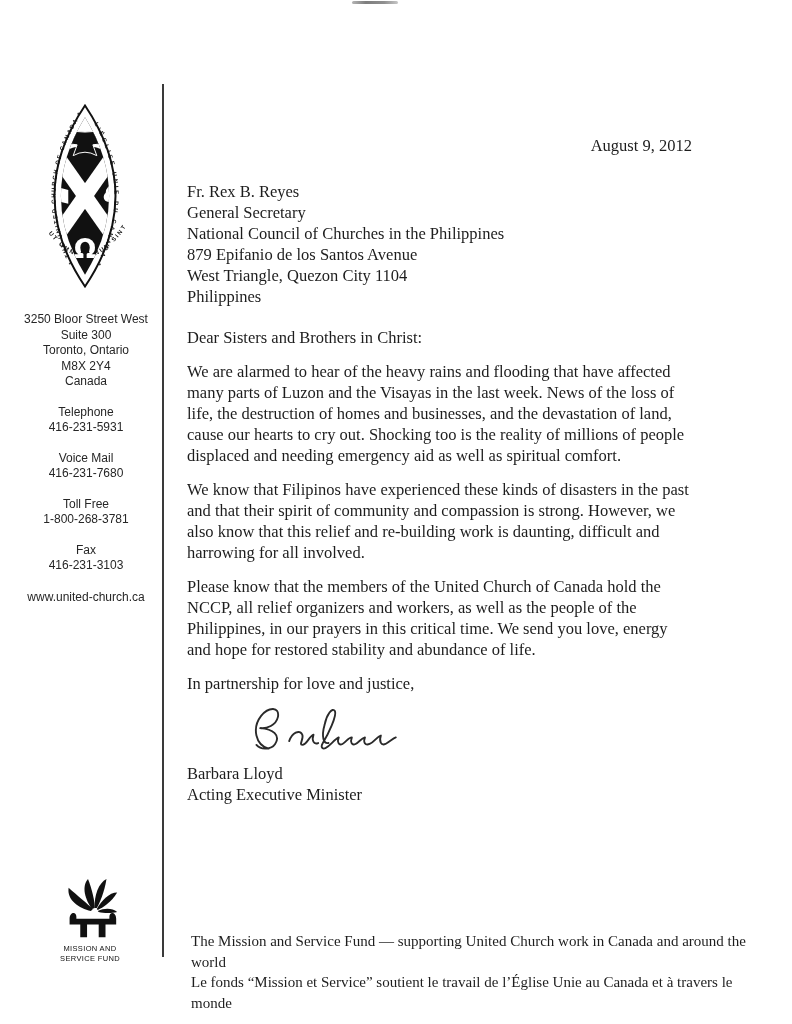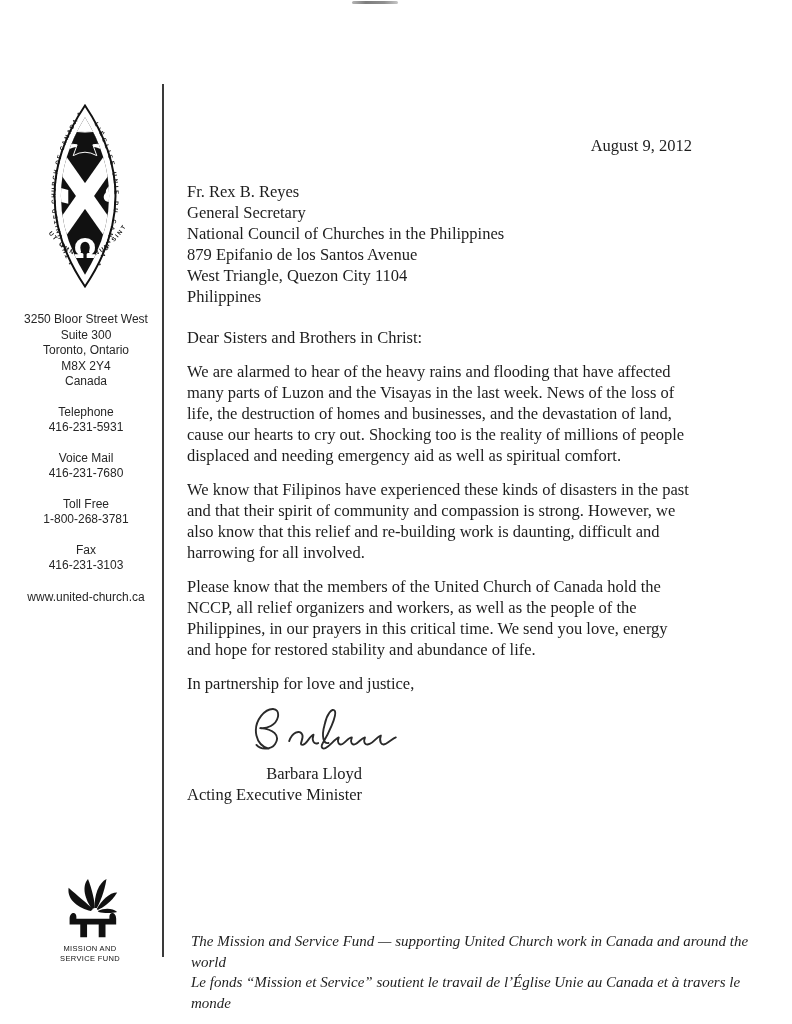--- a/index.html
+++ b/index.html
@@ -24,31 +24,31 @@
   .sb-url{margin-top:16px;}
   
   .main-col{position:absolute;left:187px;width:505px;font-size:16.5px;line-height:21px;color:#1d1d1d;}
   .date-line{top:135px;text-align:right;}
   .recipient{top:181px;}
   .body-flow{top:327px;}
   .body-flow p{margin:0 0 13px 0;}
   .salutation{margin:0 0 13px 0;}
   .closing{margin:0;}
   .signature-svg{position:absolute;left:243px;top:700px;width:170px;height:58px;}
-  .signer{position:absolute;left:187px;top:763px;font-size:16.5px;line-height:21px;color:#1d1d1d;text-align:right;}
+  .signer{position:absolute;left:187px;top:763px;font-size:16.5px;line-height:21px;color:#1d1d1d;}
   
   .fund-logo{position:absolute;left:56px;top:876px;width:66px;height:66px;}
   .fund-caption{
     position:absolute;left:40px;top:944px;width:100px;text-align:center;
     font-family:"Liberation Sans",sans-serif;font-size:7.5px;line-height:9.5px;
     letter-spacing:.35px;color:#111;
   }
   .taglines{
     position:absolute;left:191px;top:931px;width:566px;
-    font-family:"Liberation Serif",serif;font-style:italic;
+    font-family:"Liberation Serif",serif;
     font-size:15px;line-height:20.5px;color:#1e1e1e;
   }
   .crest-band-text{font-family:"Liberation Sans",sans-serif;font-weight:bold;font-size:6px;fill:#111;letter-spacing:.4px;}
 </style>
 </head>
 <body>
 
 <div class="page">
 
   <div class="scan-line"></div>

